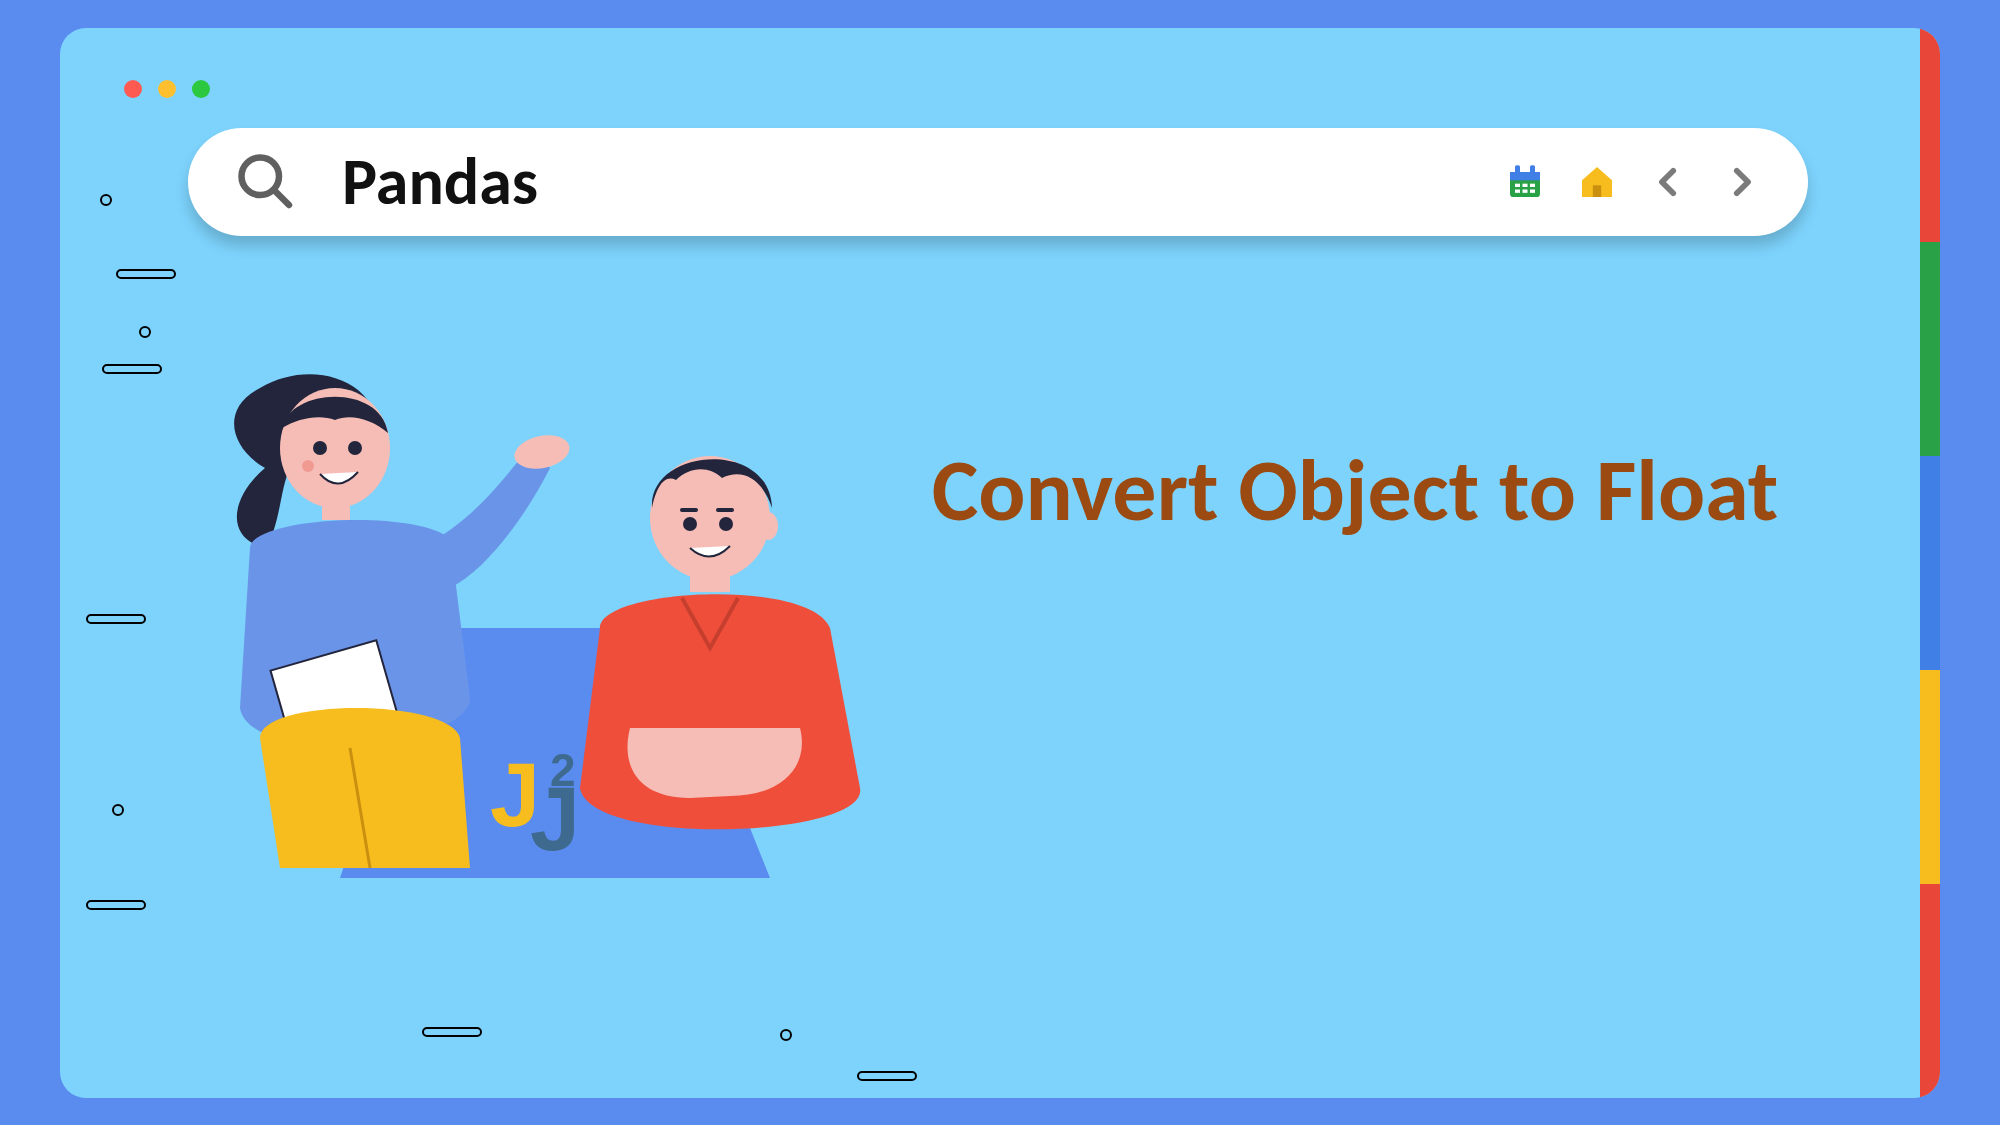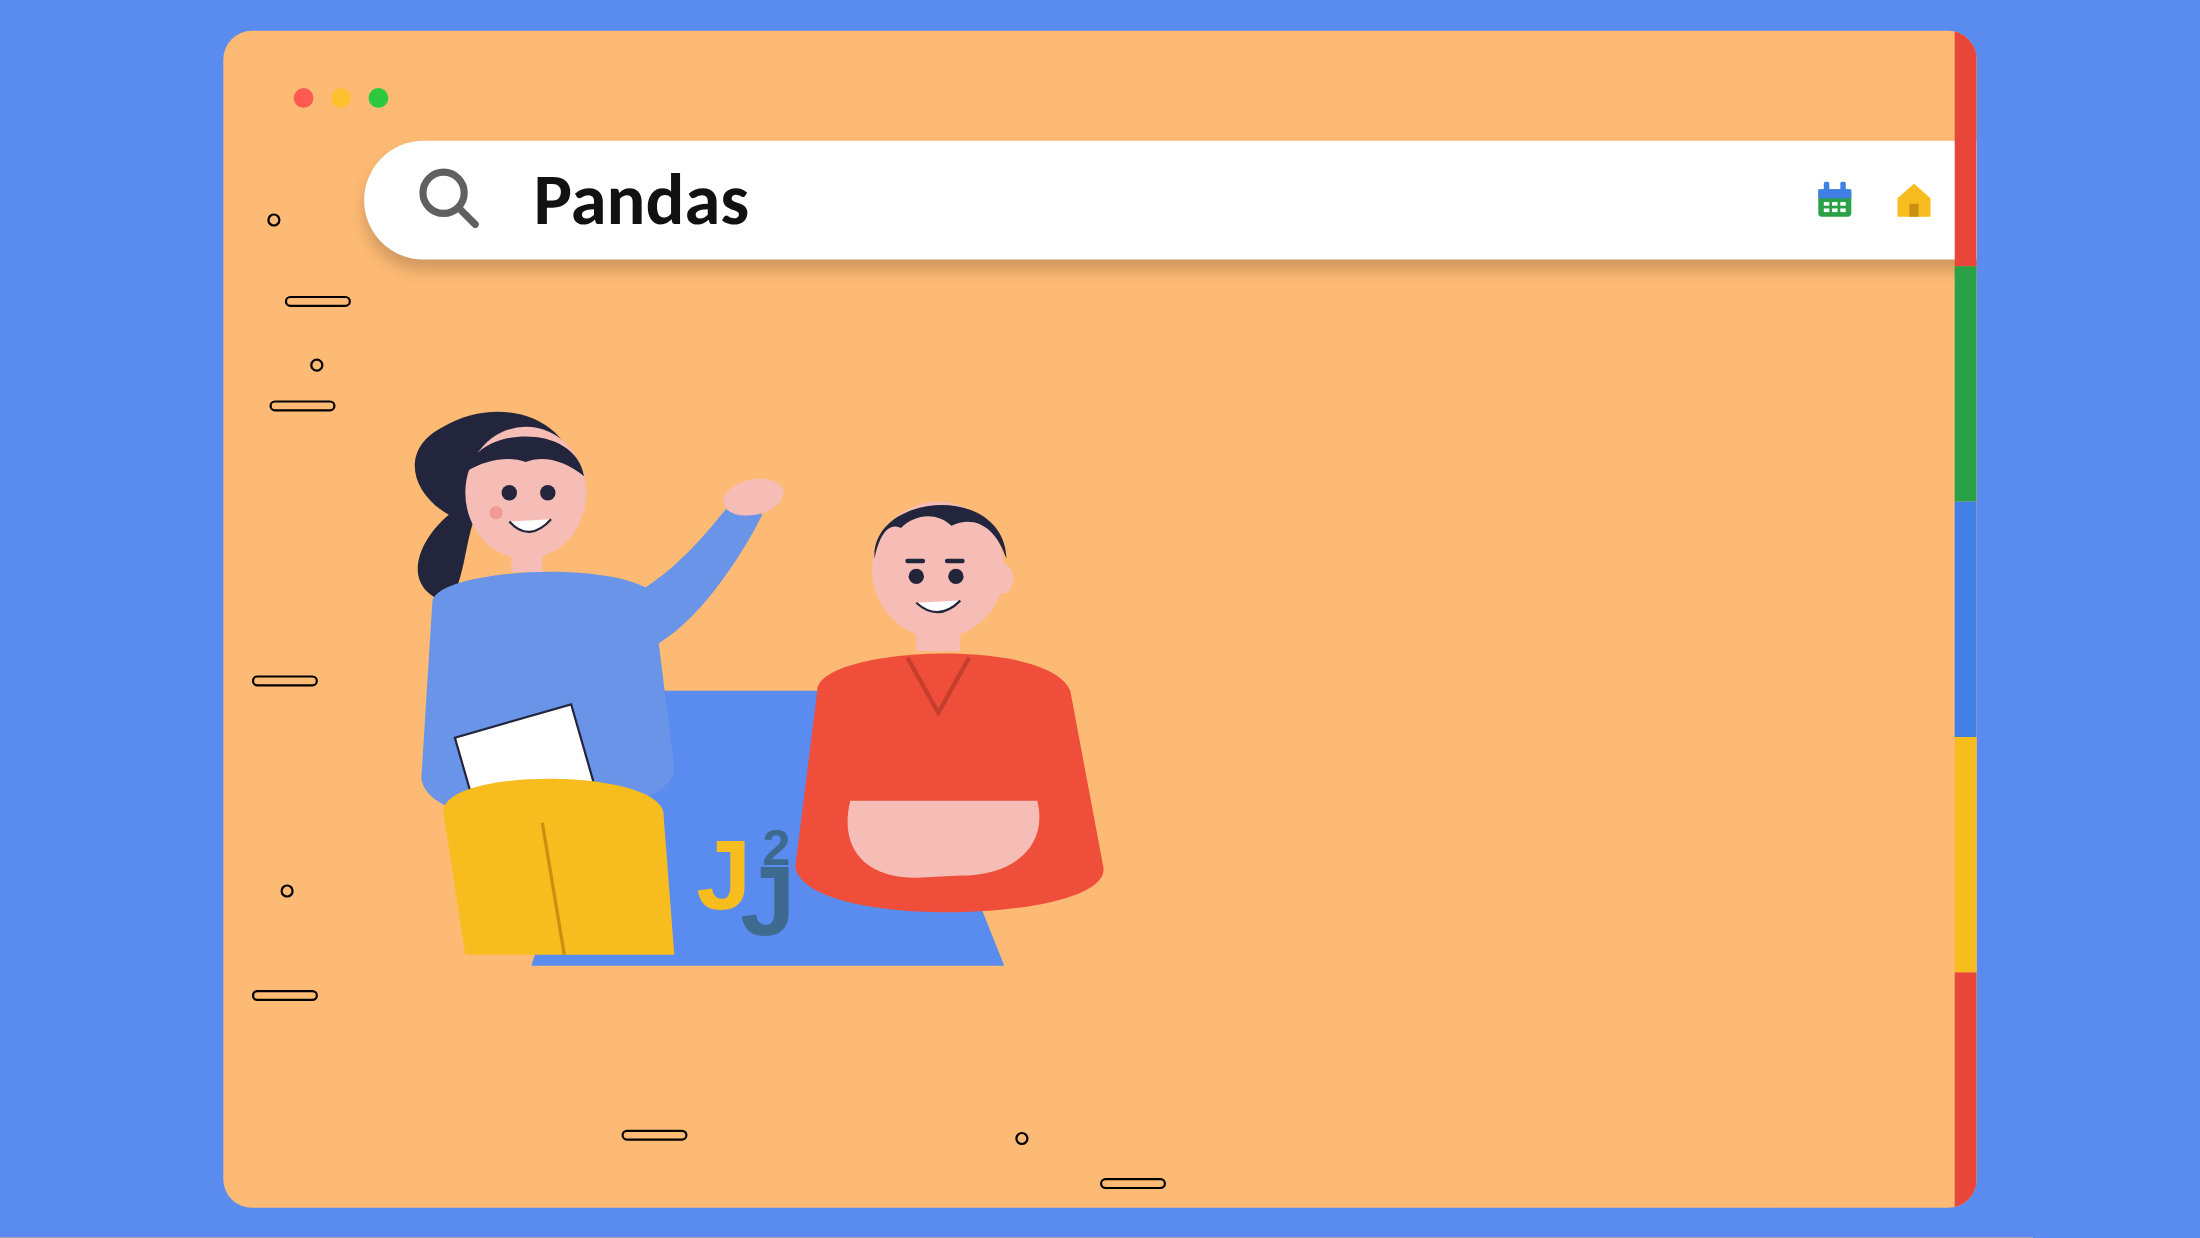--- a/index.html
+++ b/index.html
@@ -7,23 +7,23 @@
     width: 2000px;
     height: 1125px;
     background: #5a8cf0;
     font-family: "Segoe UI", Calibri, Arial, sans-serif;
     display: flex;
     align-items: center;
     justify-content: center;
   }
   .window {
     position: relative;
-    width: 1594px;
+    width: 1880px;
     height: 1070px;
-    background: #fdba74;
+    background: #7dd3fc;
     border-radius: 26px;
     overflow: hidden;
   }
   .traffic-lights {
     position: absolute;
     top: 52px;
     left: 64px;
     display: flex;
     gap: 16px;
   }
@@ -162,20 +162,21 @@
   </div>
 
   <div class="side-tabs">
     <div class="tab-r"></div>
     <div class="tab-g"></div>
     <div class="tab-b"></div>
     <div class="tab-y"></div>
     <div class="tab-r"></div>
   </div>
 
+  <div class="title">Convert Object to Float</div>
 
   <span class="deco circle c-red" style="top:166px; left:40px;"></span>
   <span class="deco pill   c-teal" style="top:241px; left:56px;"></span>
   <span class="deco circle c-red" style="top:298px; left:79px;"></span>
   <span class="deco pill   c-blue" style="top:336px; left:42px;"></span>
   <span class="deco pill   c-blue" style="top:586px; left:26px;"></span>
   <span class="deco circle c-red" style="top:776px; left:52px;"></span>
   <span class="deco pill   c-blue" style="top:872px; left:26px;"></span>
   <span class="deco pill   c-blue" style="top:999px; left:362px;"></span>
   <span class="deco circle c-red" style="top:1001px; left:720px;"></span>

